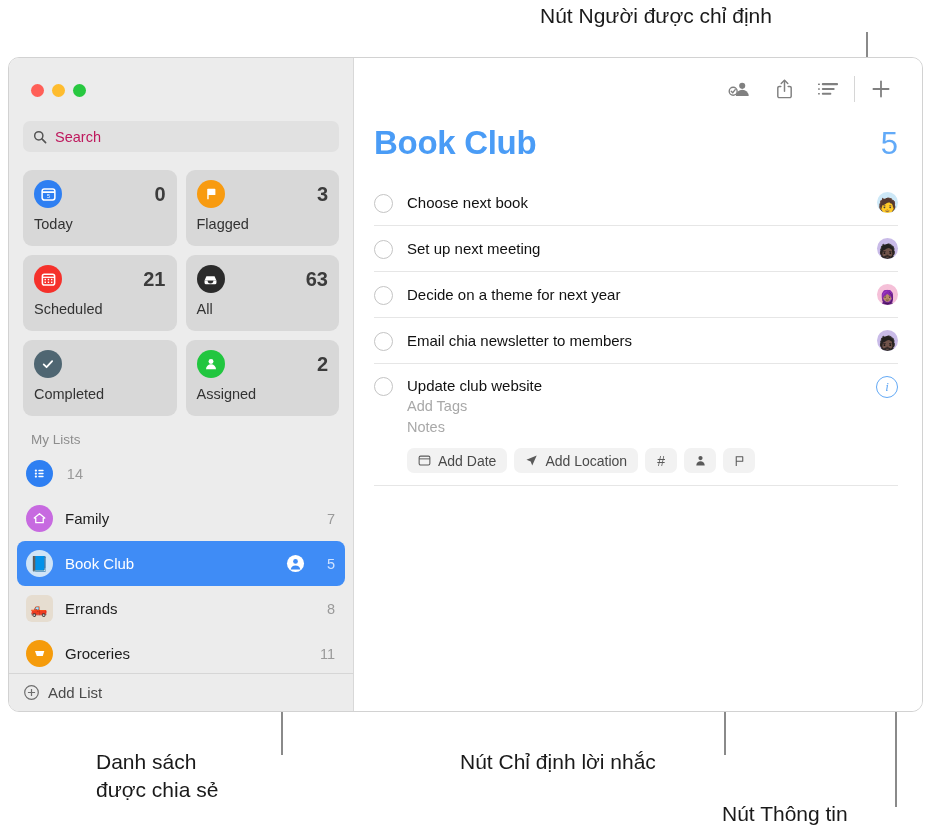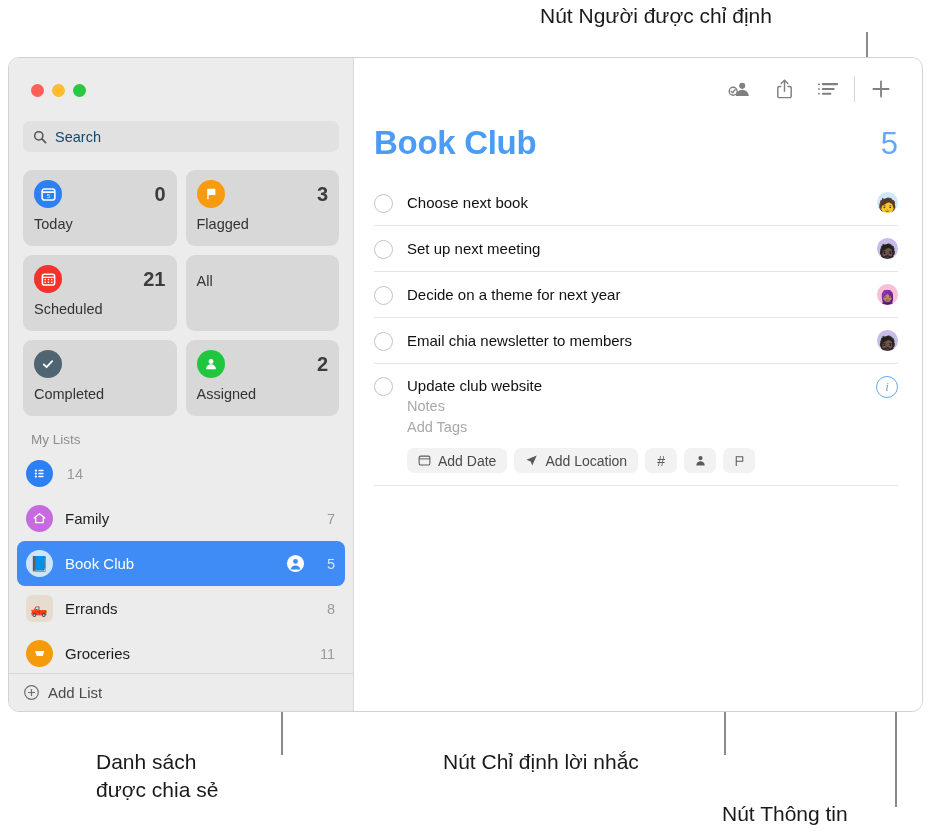--- a/index.html
+++ b/index.html
@@ -59,21 +59,21 @@
   .searchbar {
     margin: 24px 14px 0 14px;
     height: 31px;
     background: #e1e1e1;
     border-radius: 7px;
     display: flex;
     align-items: center;
     padding: 0 10px;
     gap: 8px;
   }
-  .search-ph { font-size: 14.5px; color: #0c4a6e; }
+  .search-ph { font-size: 14.5px; color: #be185d; }
 
   .cards {
     margin: 18px 14px 0 14px;
     display: grid;
     grid-template-columns: 1fr 1fr;
     gap: 9px 9px;
   }
   .card {
     background: #d8d8d8;
     border-radius: 9px;
@@ -233,21 +233,21 @@
 <div id="root">
 
   <div class="callout" style="left:540px; top:2px;">Nút Người được chỉ định</div>
   <div class="leader v" style="left:866px; top:32px; height:226px;"></div>
   <div class="leader h" style="left:866px; top:257px; width:22px;"></div>
 
   <div class="callout" style="left:96px; top:748px; text-align:left; width:200px;">Danh sách
 được chia sẻ</div>
   <div class="leader v" style="left:281px; top:600px; height:155px;"></div>
 
-  <div class="callout" style="left:443px; top:748px;">Nút Chỉ định lời nhắc</div>
+  <div class="callout" style="left:460px; top:748px;">Nút Chỉ định lời nhắc</div>
   <div class="leader v" style="left:724px; top:466px; height:289px;"></div>
 
   <div class="callout" style="left:722px; top:800px;">Nút Thông tin</div>
   <div class="leader v" style="left:895px; top:404px; height:403px;"></div>
 
   <div class="window">
 
     <div class="sidebar">
 
       <div class="traffic">
@@ -307,20 +307,29 @@
                     <rect x="12.9" y="12.4" width="1.7" height="1.7"></rect>
                 </g>
               </svg>
             </div>
             <span class="card-count">21</span>
           </div>
           <div class="card-label">Scheduled</div>
         </div>
 
         <div class="card">
+          <div class="card-top">
+            <div class="card-icon" style="background:#2b2b2b;">
+              <svg width="17" height="17" viewBox="0 0 20 20">
+                <path d="M3 11.2 h3.6 a3.4 3.4 0 0 0 6.8 0 H17 v2.6 a1.8 1.8 0 0 1 -1.8 1.8 H4.8 A1.8 1.8 0 0 1 3 13.8 z" fill="#fff"></path>
+                <path d="M5.2 6.2 h9.6 l2.2 5 h-14z" fill="#fff"></path>
+              </svg>
+            </div>
+            <span class="card-count">63</span>
+          </div>
           <div class="card-label">All</div>
         </div>
 
         <div class="card">
           <div class="card-top">
             <div class="card-icon" style="background:#4f6672;">
               <svg width="16" height="16" viewBox="0 0 20 20">
                 <polyline points="4.6,10.4 8.2,14 15.2,6.4" fill="none" stroke="#fff" stroke-width="2.2" stroke-linecap="round" stroke-linejoin="round"></polyline>
               </svg>
             </div>
@@ -510,22 +519,22 @@
               <span>🧔🏿</span>
             </div>
           </div>
         </div>
 
         <div class="rem-row">
           <div class="rem-inner" style="align-items:flex-start;">
             <div class="circle"></div>
             <div class="rem-body">
               <div class="rem-title">Update club website</div>
+              <div class="rem-sub">Add Tags</div>
               <div class="rem-sub">Notes</div>
-              <div class="rem-sub">Add Tags</div>
 
               <div class="detail-actions">
                 <div class="chip">
                   <svg width="13" height="13" viewBox="0 0 16 16">
                     <rect x="1.4" y="2.6" width="13.2" height="11" rx="1.8" fill="none" stroke="#5a5a5a" stroke-width="1.3"></rect>
                     <line x1="1.4" y1="6" x2="14.6" y2="6" stroke="#5a5a5a" stroke-width="1.2"></line>
                   </svg>
                   <span>Add Date</span>
                 </div>
                 <div class="chip">

